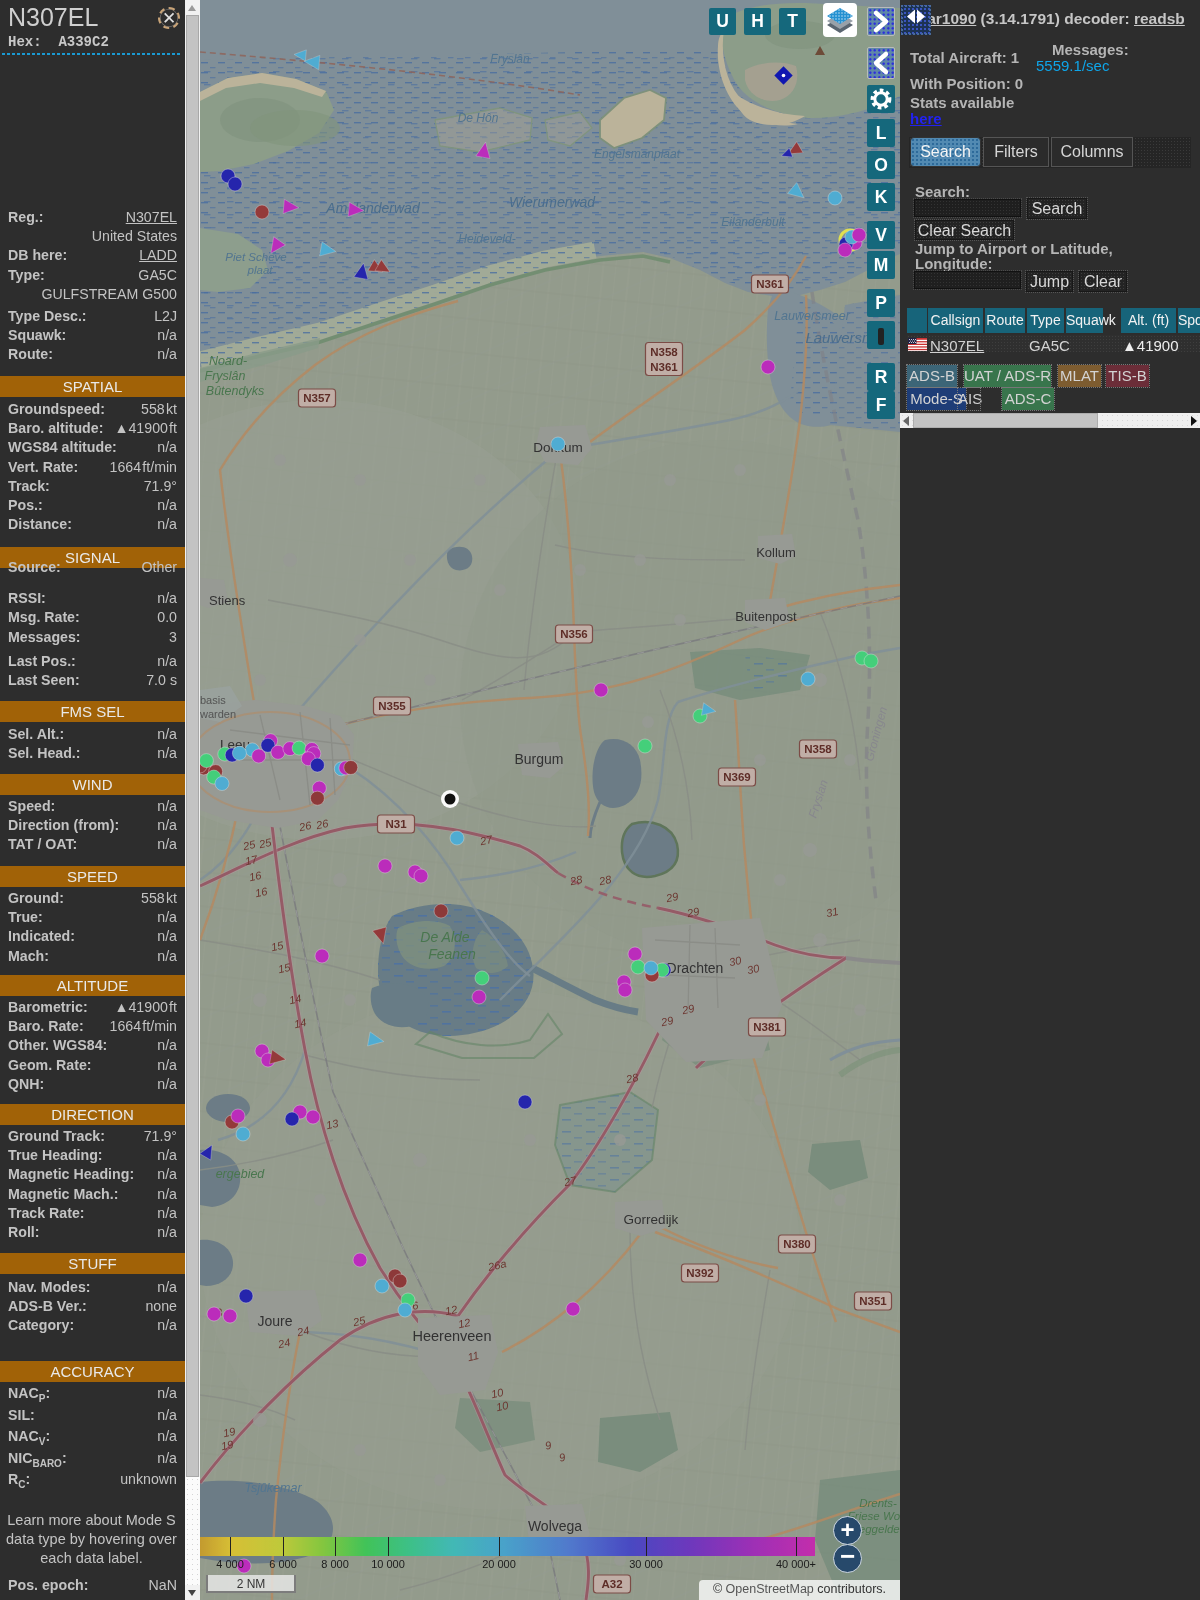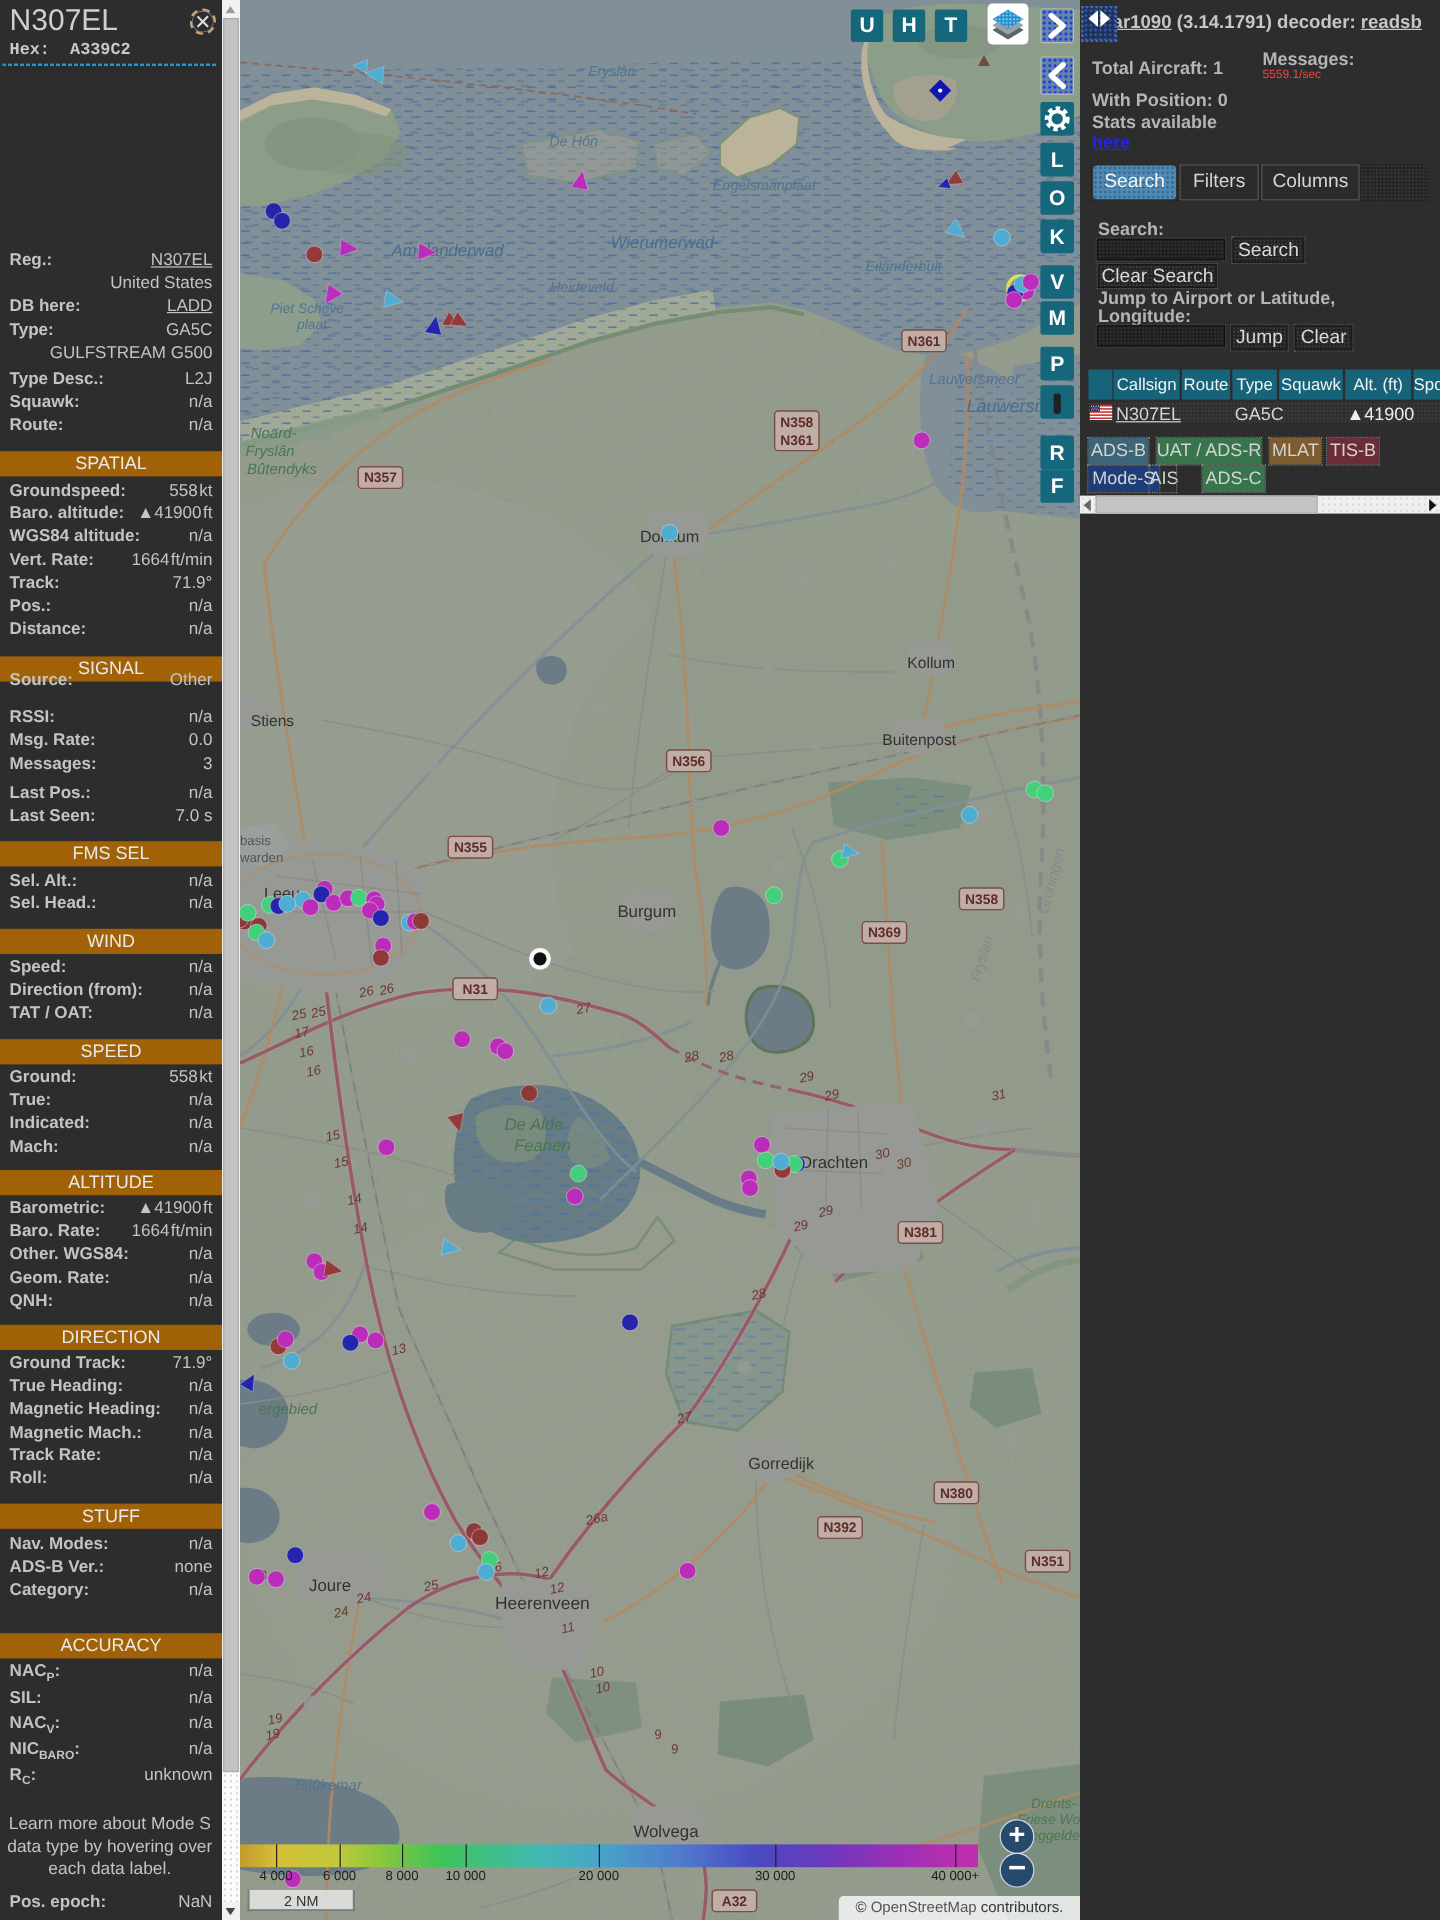--- a/index.html
+++ b/index.html
@@ -680,41 +680,41 @@
     </div>
   </div>
 <div id="right">
     <div style="position:absolute;left:1px;top:5px;width:30px;height:30px;background-color:#1c3354;background-image:radial-gradient(#3a55c0 1px,transparent 1.2px);background-size:4px 4px;border:2px dotted #4a6a9a;z-index:7;text-align:center;line-height:26px"><svg width="22" height="17" viewBox="0 0 22 17">
         <path d="M10 1.5 L10 15.5 L2 8.5 Z" fill="#fff"></path>
         <path d="M12 1.5 L12 15.5 L20 8.5 Z" fill="#fff"></path>
       </svg></div>
     <div style="position:absolute;left:22px;top:10px;font-size:15.5px;font-weight:bold;color:#c6c6c6;z-index:6"><span class="lnk">tar1090</span> (3.14.1791) decoder: <span class="lnk">readsb</span></div>
     <div style="position:absolute;left:10px;top:49px;font-weight:bold;font-size:15px;color:#b5b5b5">Total Aircraft: <span style="font-weight:bold">1</span></div>
     <div style="position:absolute;left:152px;top:41px;font-weight:bold;font-size:15px;color:#b5b5b5">Messages:</div>
-    <div style="position:absolute;left:152px;top:57px;font-size:10px;color:#ef4444">5559.1/sec</div>
+    <div style="position:absolute;left:136px;top:57px;font-size:15px;color:#0ea5e9">5559.1/sec</div>
     <div style="position:absolute;left:10px;top:75px;font-weight:bold;font-size:15px;color:#b5b5b5">With Position: 0</div>
     <div style="position:absolute;left:10px;top:94px;font-weight:bold;font-size:15px;color:#b5b5b5">Stats available</div>
     <div style="position:absolute;left:10px;top:110px;font-weight:bold;font-size:15px;color:#2222ee;text-decoration:underline">here</div>
     <div style="position:absolute;left:9px;top:137px;width:282px;height:31px;background-color:#252525;background-image:radial-gradient(#3a3a3a .8px,transparent 1px);background-size:3px 3px"></div>
     <div style="position:absolute;left:10px;top:137px;width:71px;height:30px;background-color:#528ab2;background-image:radial-gradient(#2d6a9a 1px,transparent 1.2px);background-size:4px 4px;border-radius:4px;border:1px solid #333;color:#f5f5f5;text-align:center;line-height:28px;font-size:16px">Search</div>
     <div style="position:absolute;left:83px;top:137px;width:66px;height:30px;background:#2b2b2b;border:1px solid #555;color:#d5d5d5;text-align:center;line-height:28px;font-size:16px">Filters</div>
     <div style="position:absolute;left:151px;top:137px;width:82px;height:30px;background:#2b2b2b;border:1px solid #555;color:#d5d5d5;text-align:center;line-height:28px;font-size:16px">Columns</div>
     <div style="position:absolute;left:15px;top:183px;font-weight:bold;font-size:15px;color:#b5b5b5">Search:</div>
     <div class="inp" style="left:14px;top:199px;width:107px;height:18px"></div>
     <div class="dotbtn" style="left:127px;top:198px;width:60px;height:21px;line-height:20px">Search</div>
     <div class="dotbtn" style="left:15px;top:220px;width:99px;height:20px;line-height:19px">Clear Search</div>
     <div style="position:absolute;left:15px;top:241px;font-weight:bold;font-size:15px;color:#b5b5b5;line-height:15px">Jump to Airport or Latitude,<br>Longitude:</div>
     <div class="inp" style="left:14px;top:271px;width:107px;height:18px"></div>
     <div class="dotbtn" style="left:126px;top:271px;width:47px;height:21px;line-height:20px">Jump</div>
     <div class="dotbtn" style="left:179px;top:271px;width:48px;height:21px;line-height:20px">Clear</div>
     <div class="tealcell" style="left:7px;top:308px;width:20px"></div>
     <div class="tealcell" style="left:28px;top:308px;width:55px">Callsign</div>
     <div class="tealcell" style="left:85px;top:308px;width:40px">Route</div>
     <div class="tealcell" style="left:127px;top:308px;width:37px">Type</div>
-    <div class="tealcell" style="left:166px;top:308px;width:53px">Squawk</div>
+    <div class="tealcell" style="left:166px;top:308px;width:37px">Squawk</div>
     <div class="tealcell" style="left:221px;top:308px;width:55px">Alt. (ft)</div>
     <div class="tealcell" style="left:278px;top:308px;width:22px">Spd</div>
     <div style="position:absolute;left:7px;top:335px;width:293px;height:17px;background-color:#2f2f2f;background-image:radial-gradient(#3e3e3e .7px,transparent .9px);background-size:3px 3px"></div>
     <div style="position:absolute;left:8px;top:337px;z-index:3"><svg width="19" height="13" viewBox="0 0 19 13">
         <rect width="19" height="13" fill="#c33"></rect>
         <g fill="#fff">
           <rect y="1.8" width="19" height="1.3"></rect>
           <rect y="4.4" width="19" height="1.3"></rect>
           <rect y="7" width="19" height="1.3"></rect>
           <rect y="9.6" width="19" height="1.3"></rect>

